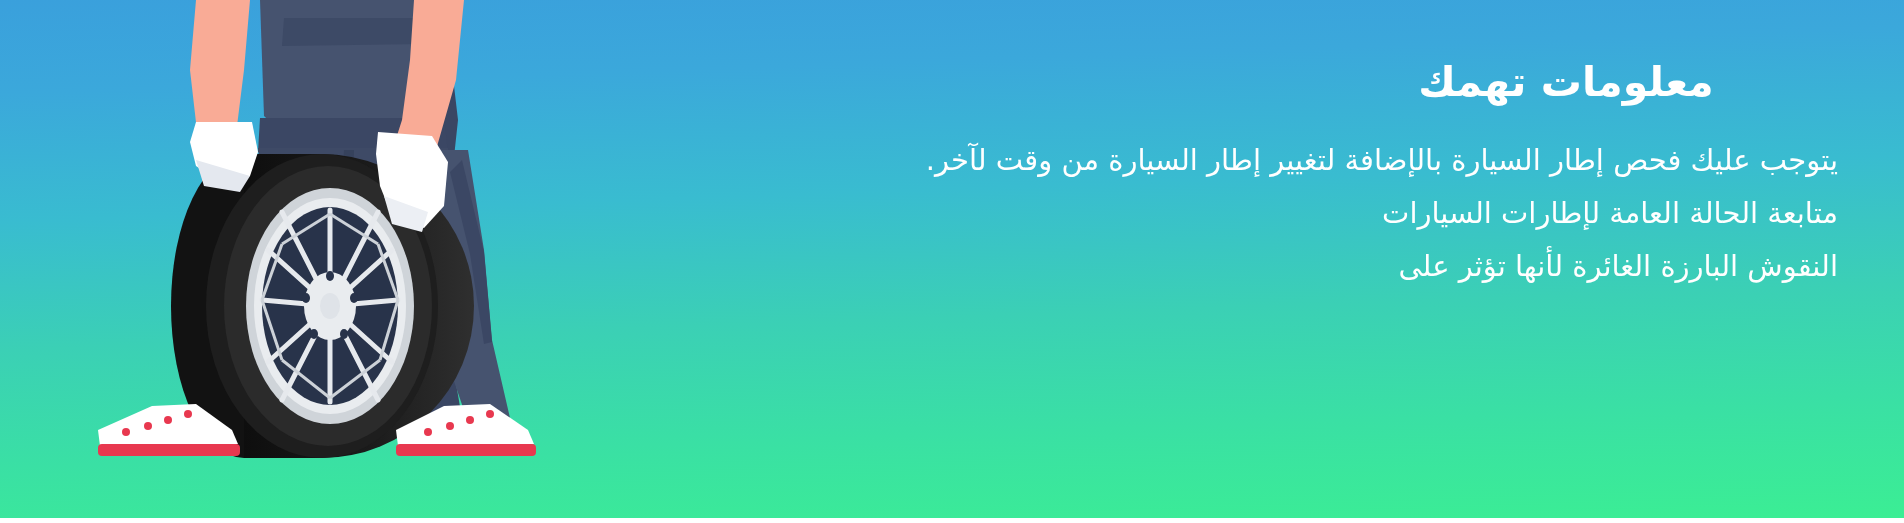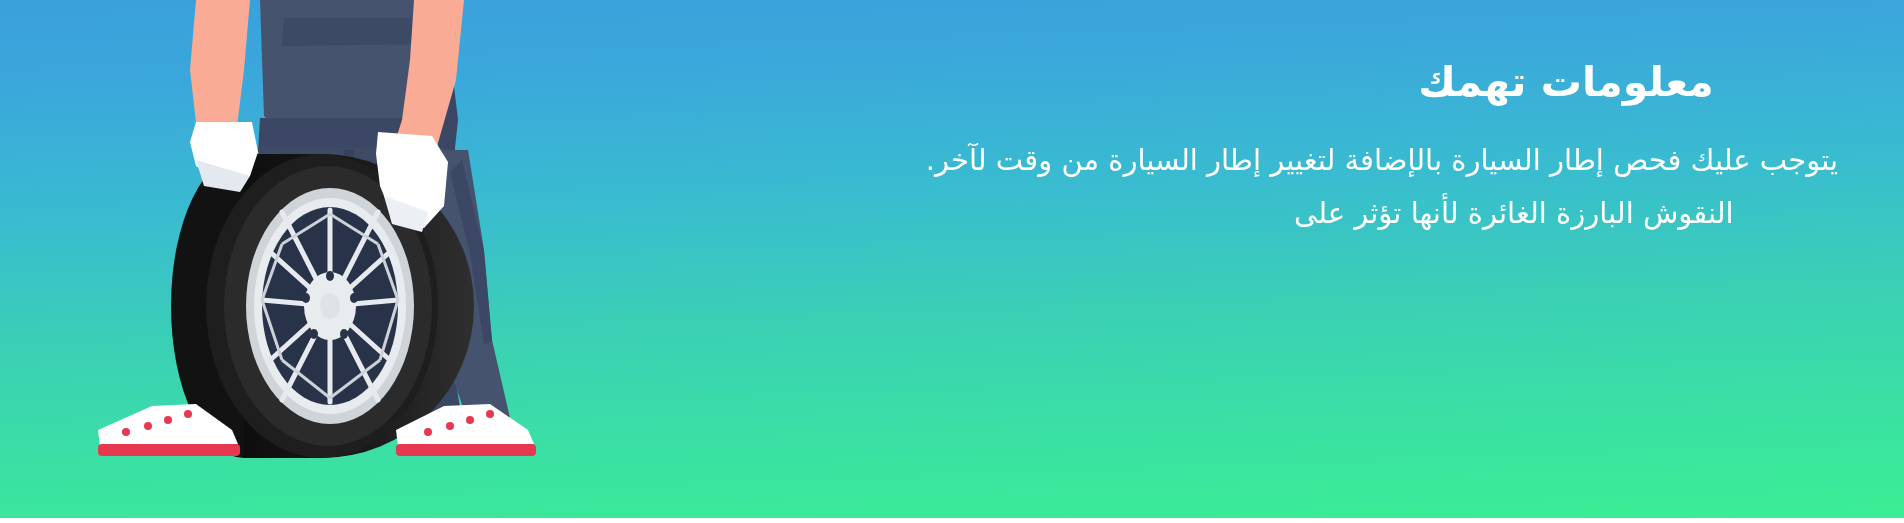--- a/index.html
+++ b/index.html
@@ -60,21 +60,21 @@
     margin-top: 26px;
   }
 
   .body-lines li {
     font-size: 29px;
     font-weight: 400;
     line-height: 1.83;
     color: #ffffff;
     letter-spacing: -0.2px;
     white-space: nowrap;
-    text-align: left;
+    text-align: right;
   }
 
   
   .illustration {
     position: absolute;
     left: 92px;
     top: 0;
     width: 450px;
     height: 518px;
   }
@@ -223,18 +223,19 @@
         </g>
       </g>
     </svg>
   </div>
 
   <div class="content">
     <h1 class="headline">معلومات تهمك</h1>
 
     <ul class="body-lines">
       <li>يتوجب عليك فحص إطار السيارة بالإضافة لتغيير إطار السيارة من وقت لآخر.</li>
+      <li>متابعة الحالة العامة لإطارات السيارات</li>
       <li>النقوش البارزة الغائرة لأنها تؤثر على</li>
     </ul>
   </div>
 
   <div class="bottom-strip"></div>
 </div>
 
 </body></html>

